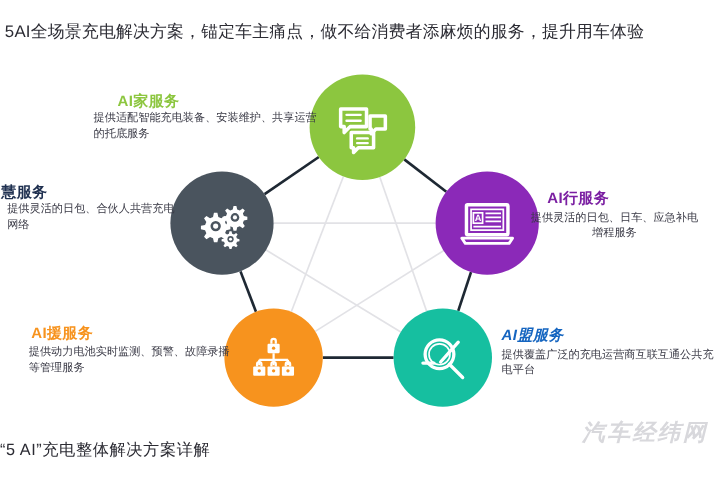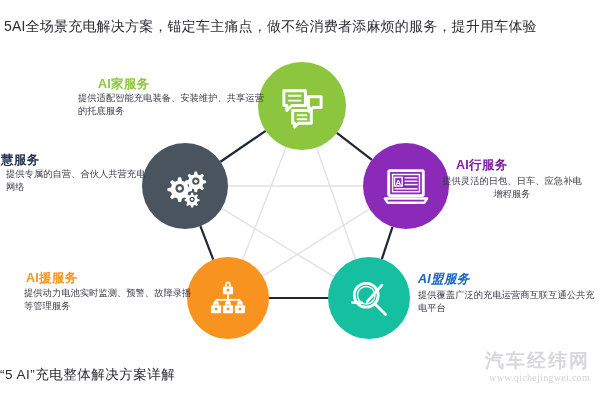--- a/index.html
+++ b/index.html
@@ -59,21 +59,21 @@
   .caption{
     position:absolute;left:0;top:366px;width:600px;
     text-align:left;
     font-size:13.5px;
     color:#2b2b33;
     letter-spacing:.5px;
     filter:blur(.25px);
   }
 
   
-  .wm{position:absolute;right:8px;}
+  .wm{position:absolute;right:8px;font-style:italic;}
   .wm-cn{
     top:348px;right:10px;
     font-size:19px;color:#d8d8dc;letter-spacing:2px;font-weight:bold;
   }
   .wm-url{
     top:372px;right:10px;
     font-size:10px;color:#d2d2d6;letter-spacing:.3px;
     font-family:"Liberation Serif","DejaVu Serif",serif;
   }
 </style>
@@ -124,21 +124,21 @@
           <path d="M70 20 l5 0 1.4 6 4.4 1.8 5.2-3.4 3.6 3.6-3.4 5.2 1.8 4.4 6 1.4 0 5-6 1.4-1.8 4.4 3.4 5.2-3.6 3.6-5.2-3.4-4.4 1.8-1.4 6-5 0-1.4-6-4.4-1.8-5.2 3.4-3.6-3.6 3.4-5.2-1.8-4.4-6-1.4 0-5 6-1.4 1.8-4.4-3.4-5.2 3.6-3.6 5.2 3.4 4.4-1.8z"></path>
           <circle cx="72.5" cy="40" r="7.5" fill="#4A545E"></circle>
           <circle cx="72.5" cy="40" r="3.6" fill="white"></circle>
           <path d="M63 64 l3.6 0 1 4.3 3.2 1.3 3.7-2.4 2.6 2.6-2.4 3.7 1.3 3.2 4.3 1 0 3.6-4.3 1-1.3 3.2 2.4 3.7-2.6 2.6-3.7-2.4-3.2 1.3-1 4.3-3.6 0-1-4.3-3.2-1.3-3.7 2.4-2.6-2.6 2.4-3.7-1.3-3.2-4.3-1 0-3.6 4.3-1 1.3-3.2-2.4-3.7 2.6-2.6 3.7 2.4 3.2-1.3z"></path>
           <circle cx="64.8" cy="77.8" r="5.4" fill="#4A545E"></circle>
           <circle cx="64.8" cy="77.8" r="2.6" fill="white"></circle>
         </g>
       </svg>
       </div>
       <div class="lbl ta-r" style="left: -12px; top: 152px; width: 158px; color: rgb(31, 48, 80);">AI慧服务</div>
-      <div class="desc ta-r" style="left: 6px; top: 168px; width: 140px;">提供专属的自营、合伙人共营充电网络</div>
+      <div class="desc ta-r" style="left: 6px; top: 168px; width: 140px;">提供灵活的日包、合伙人共营充电网络</div>
       <div class="node" style="left: 363px; top: 143px; width: 86px; height: 86px; background: rgb(139, 41, 184);">
         <svg width="48" height="48" viewBox="0 0 100 100">
         <rect x="14" y="18" width="72" height="52" rx="2" fill="none" stroke="white" stroke-width="6"></rect>
         <rect x="22" y="26" width="56" height="36" fill="none" stroke="white" stroke-width="3"></rect>
         <rect x="26" y="32" width="16" height="18" fill="none" stroke="white" stroke-width="3"></rect>
         <text x="34" y="47" font-size="16" font-weight="bold" fill="white" text-anchor="middle" font-family="Liberation Sans, sans-serif">A</text>
         <g stroke="white" stroke-width="3">
           <line x1="47" y1="33" x2="74" y2="33"></line>
           <line x1="47" y1="40" x2="74" y2="40"></line>
           <line x1="47" y1="47" x2="74" y2="47"></line>
@@ -193,15 +193,14 @@
         </g>
       </svg>
       </div>
       <div class="lbl ta-l" style="left: 418px; top: 271px; width: 160px; color: rgb(21, 101, 192); font-style: italic;">AI盟服务</div>
       <div class="desc ta-l" style="left: 418px; top: 289px; width: 182px;">提供覆盖广泛的充电运营商互联互通公共充电平台</div>
     </div>
 
   <div class="caption">“5 AI”充电整体解决方案详解</div>
 
   <div class="wm wm-cn">汽车经纬网</div>
-  <div class="wm wm-url">www.qichejingwei.com</div>
 
 </div>
 
 </body></html>

